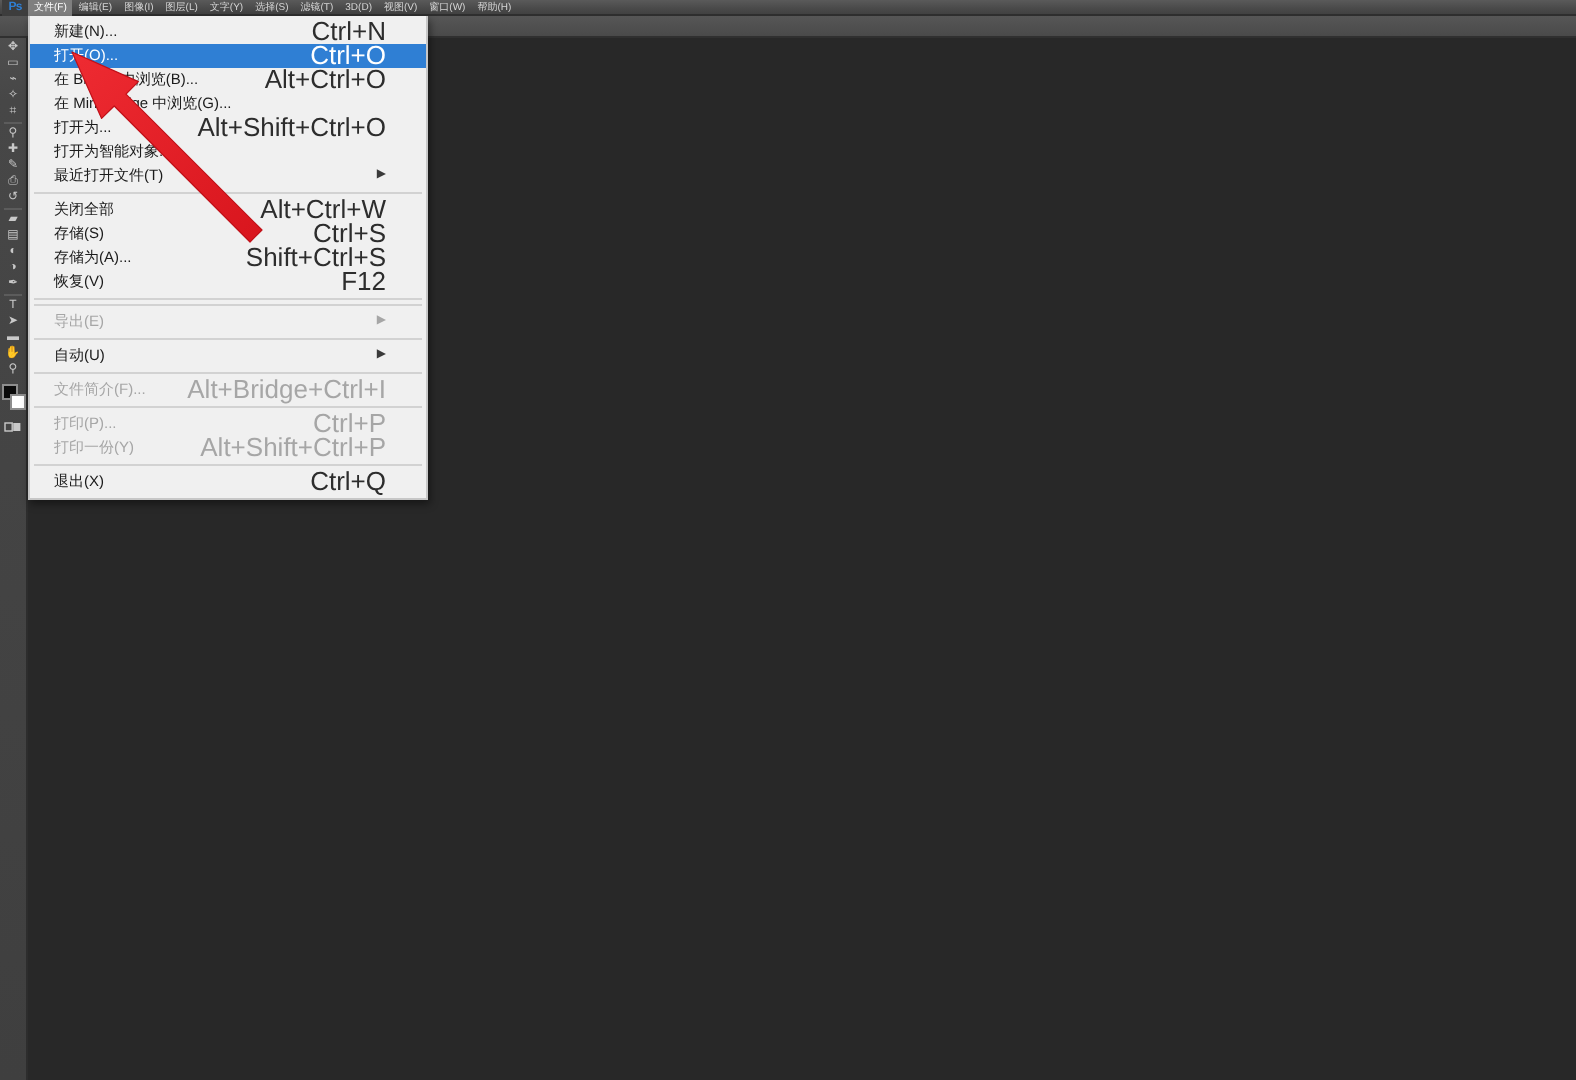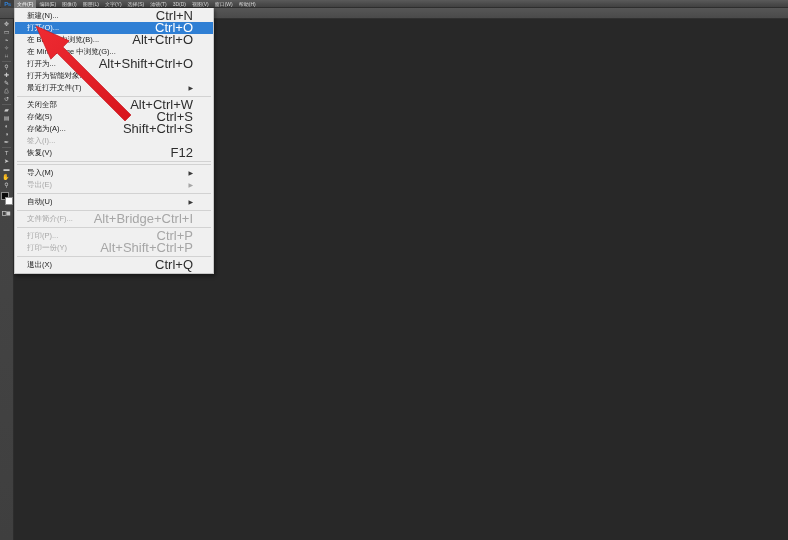--- a/index.html
+++ b/index.html
@@ -320,33 +320,26 @@
         <span class="acc">Alt+Ctrl+W</span>
       </div>
       <div class="mi">
         <span class="lbl">存储(S)</span>
         <span class="acc">Ctrl+S</span>
       </div>
       <div class="mi">
         <span class="lbl">存储为(A)...</span>
         <span class="acc">Shift+Ctrl+S</span>
       </div>
-      <div class="mi disabled">
-        <span class="lbl">签入(I)...</span>
-      </div>
       <div class="mi">
         <span class="lbl">恢复(V)</span>
         <span class="acc">F12</span>
       </div>
       <div class="msep"></div>
       <div class="msep"></div>
-      <div class="mi">
-        <span class="lbl">导入(M)</span>
-        <span class="arrow">▶</span>
-      </div>
       <div class="mi disabled">
         <span class="lbl">导出(E)</span>
         <span class="arrow">▶</span>
       </div>
       <div class="msep"></div>
       <div class="mi">
         <span class="lbl">自动(U)</span>
         <span class="arrow">▶</span>
       </div>
       <div class="msep"></div>

